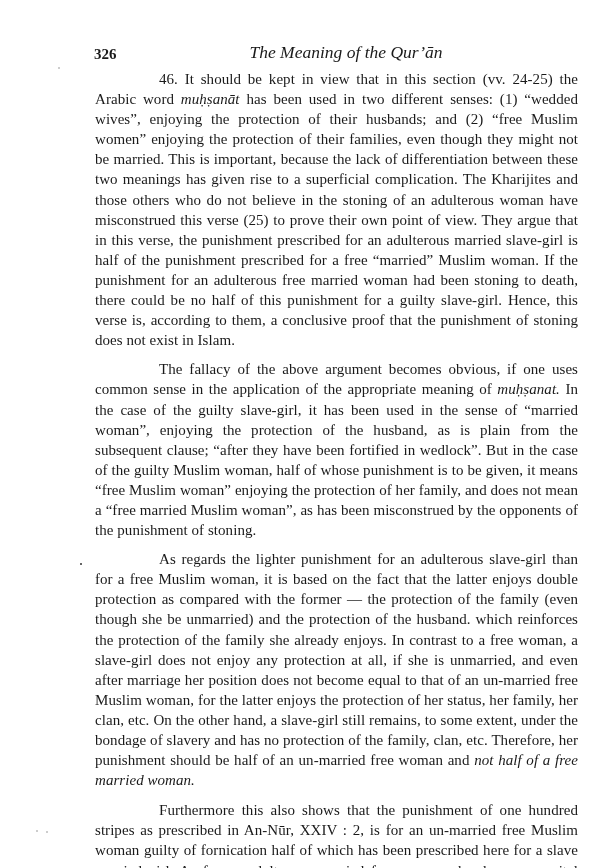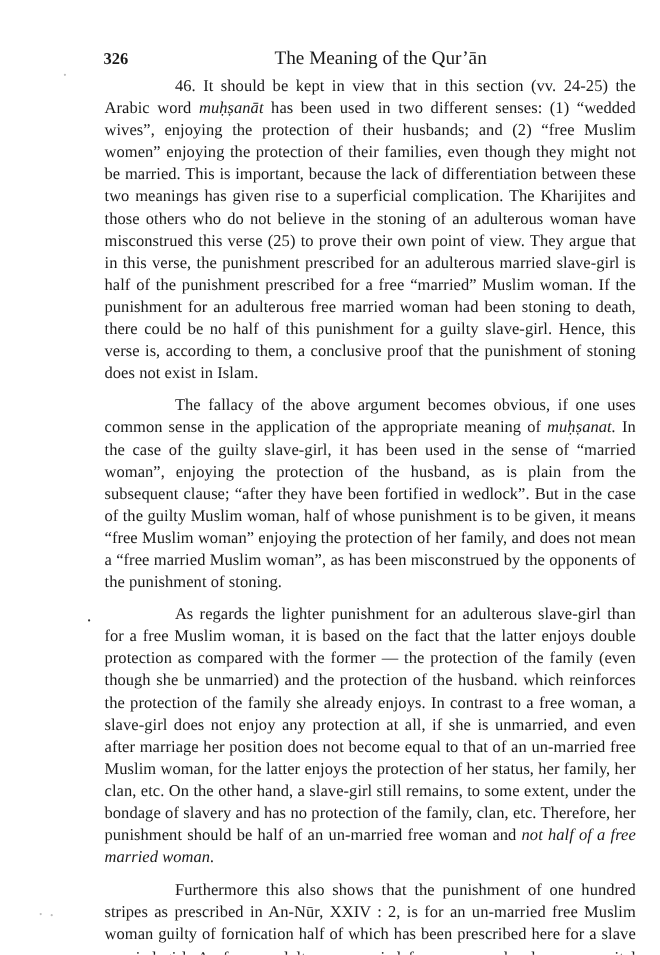--- a/index.html
+++ b/index.html
@@ -4,21 +4,21 @@
   <style>
     html, body { margin: 0; padding: 0; }
     body {
       width: 600px; height: 868px; background: #ffffff; overflow: hidden;
       position: relative; color: #1a1a1a;
       font-family: "Liberation Serif", "DejaVu Serif", serif;
     }
     .page { position: absolute; left: 0; top: 0; width: 600px; height: 868px; margin-left: 28px; }
     .header { position: absolute; top: 42px; left: 66px; width: 484px; height: 22px; }
     .page-num { position: absolute; left: 0; top: 4px; font-weight: bold; font-size: 15px; }
-    .running-title { position: absolute; left: 0; right: 0; top: 0; text-align: center; font-size: 17.5px; padding-left: 20px; }
+    .running-title { position: absolute; left: 0; right: 0; top: 0; text-align: center; font-style: italic; font-size: 17.5px; padding-left: 20px; }
     .body { position: absolute; left: 67px; top: 69px; width: 483px; }
     .para { margin: 0; font-size: 15px; line-height: 20.1px; text-align: justify; text-indent: 64px; letter-spacing: 0.05px; }
     .para + .para { margin-top: 9px; }
     .para.p3 { margin-top: 9px; }
     .para.p4 { margin-top: 10px; }
     i { }
     .speck { position: absolute; background: #bdbdbd; width: 2px; height: 2px; border-radius: 1px; }
   </style>
 </head>
 <body>

